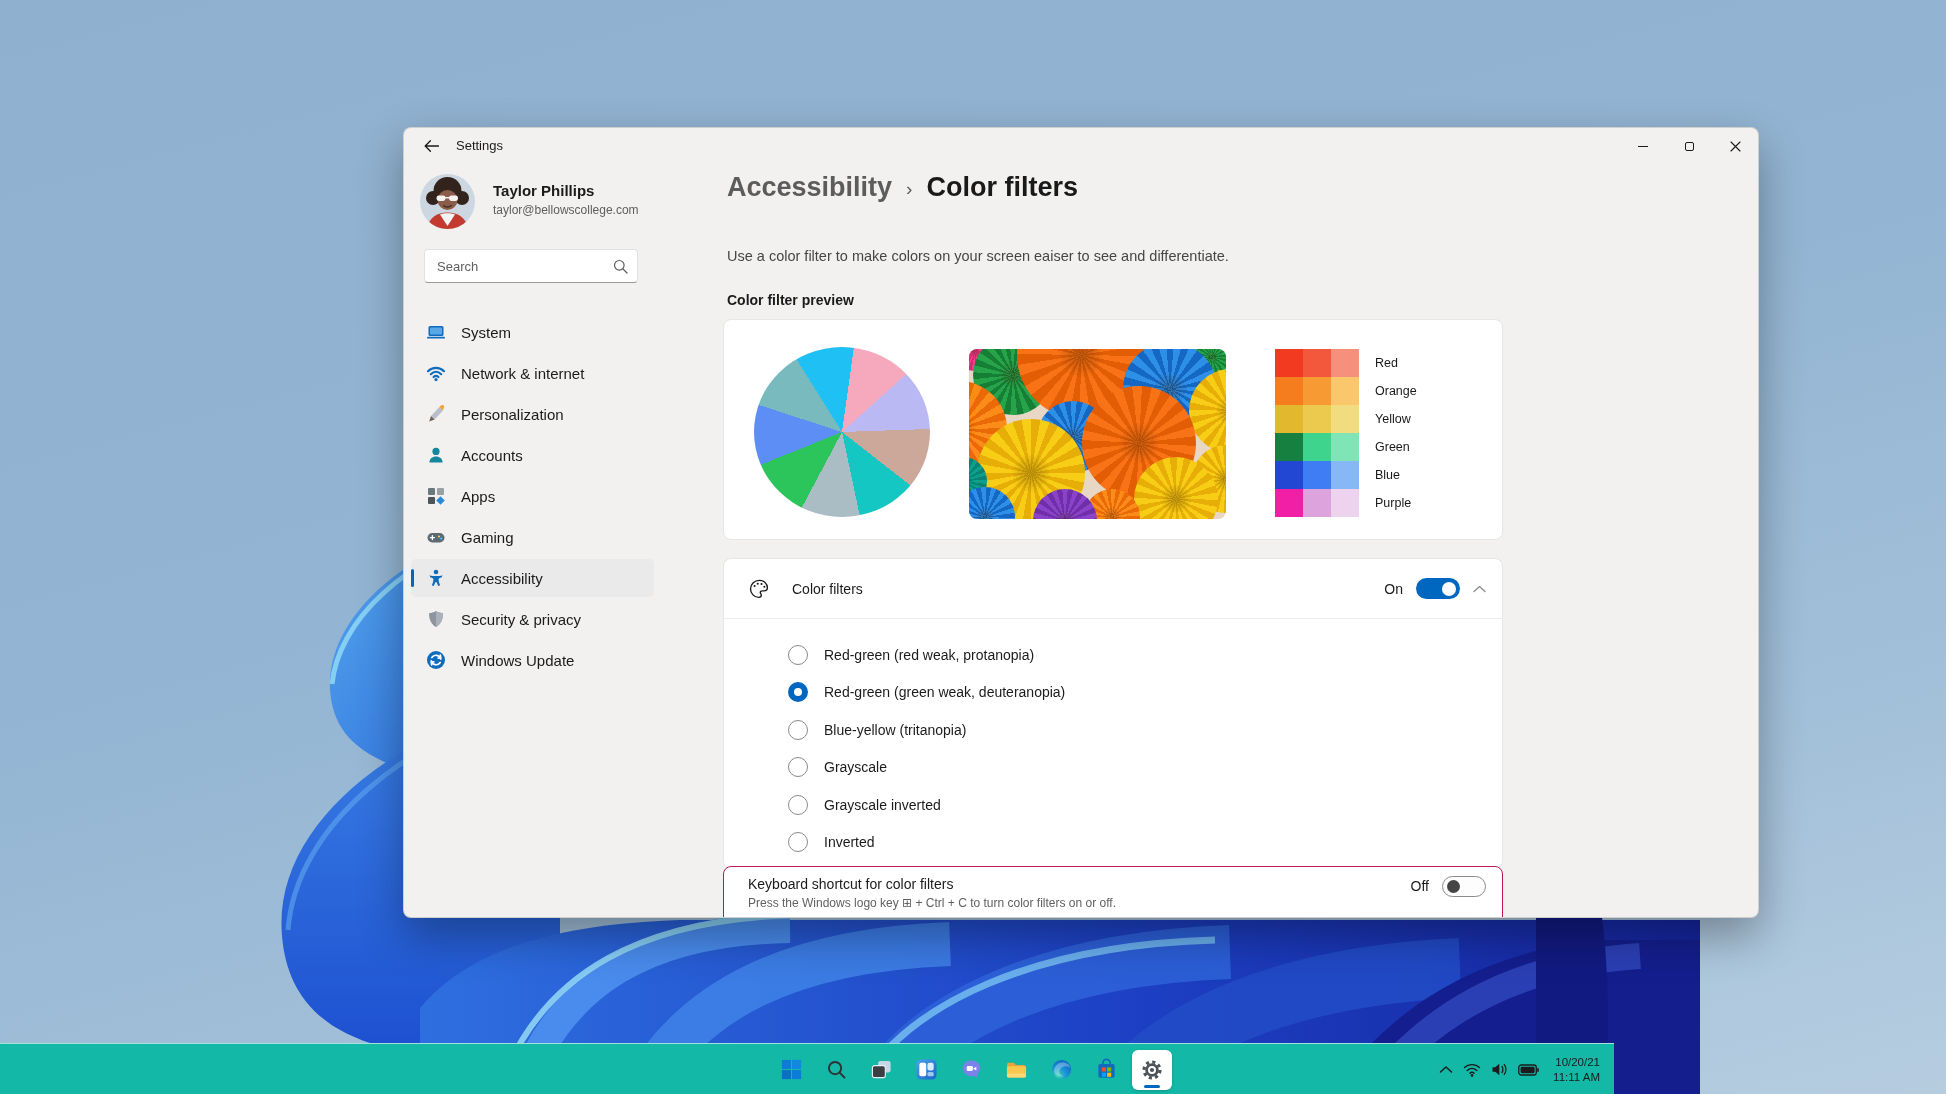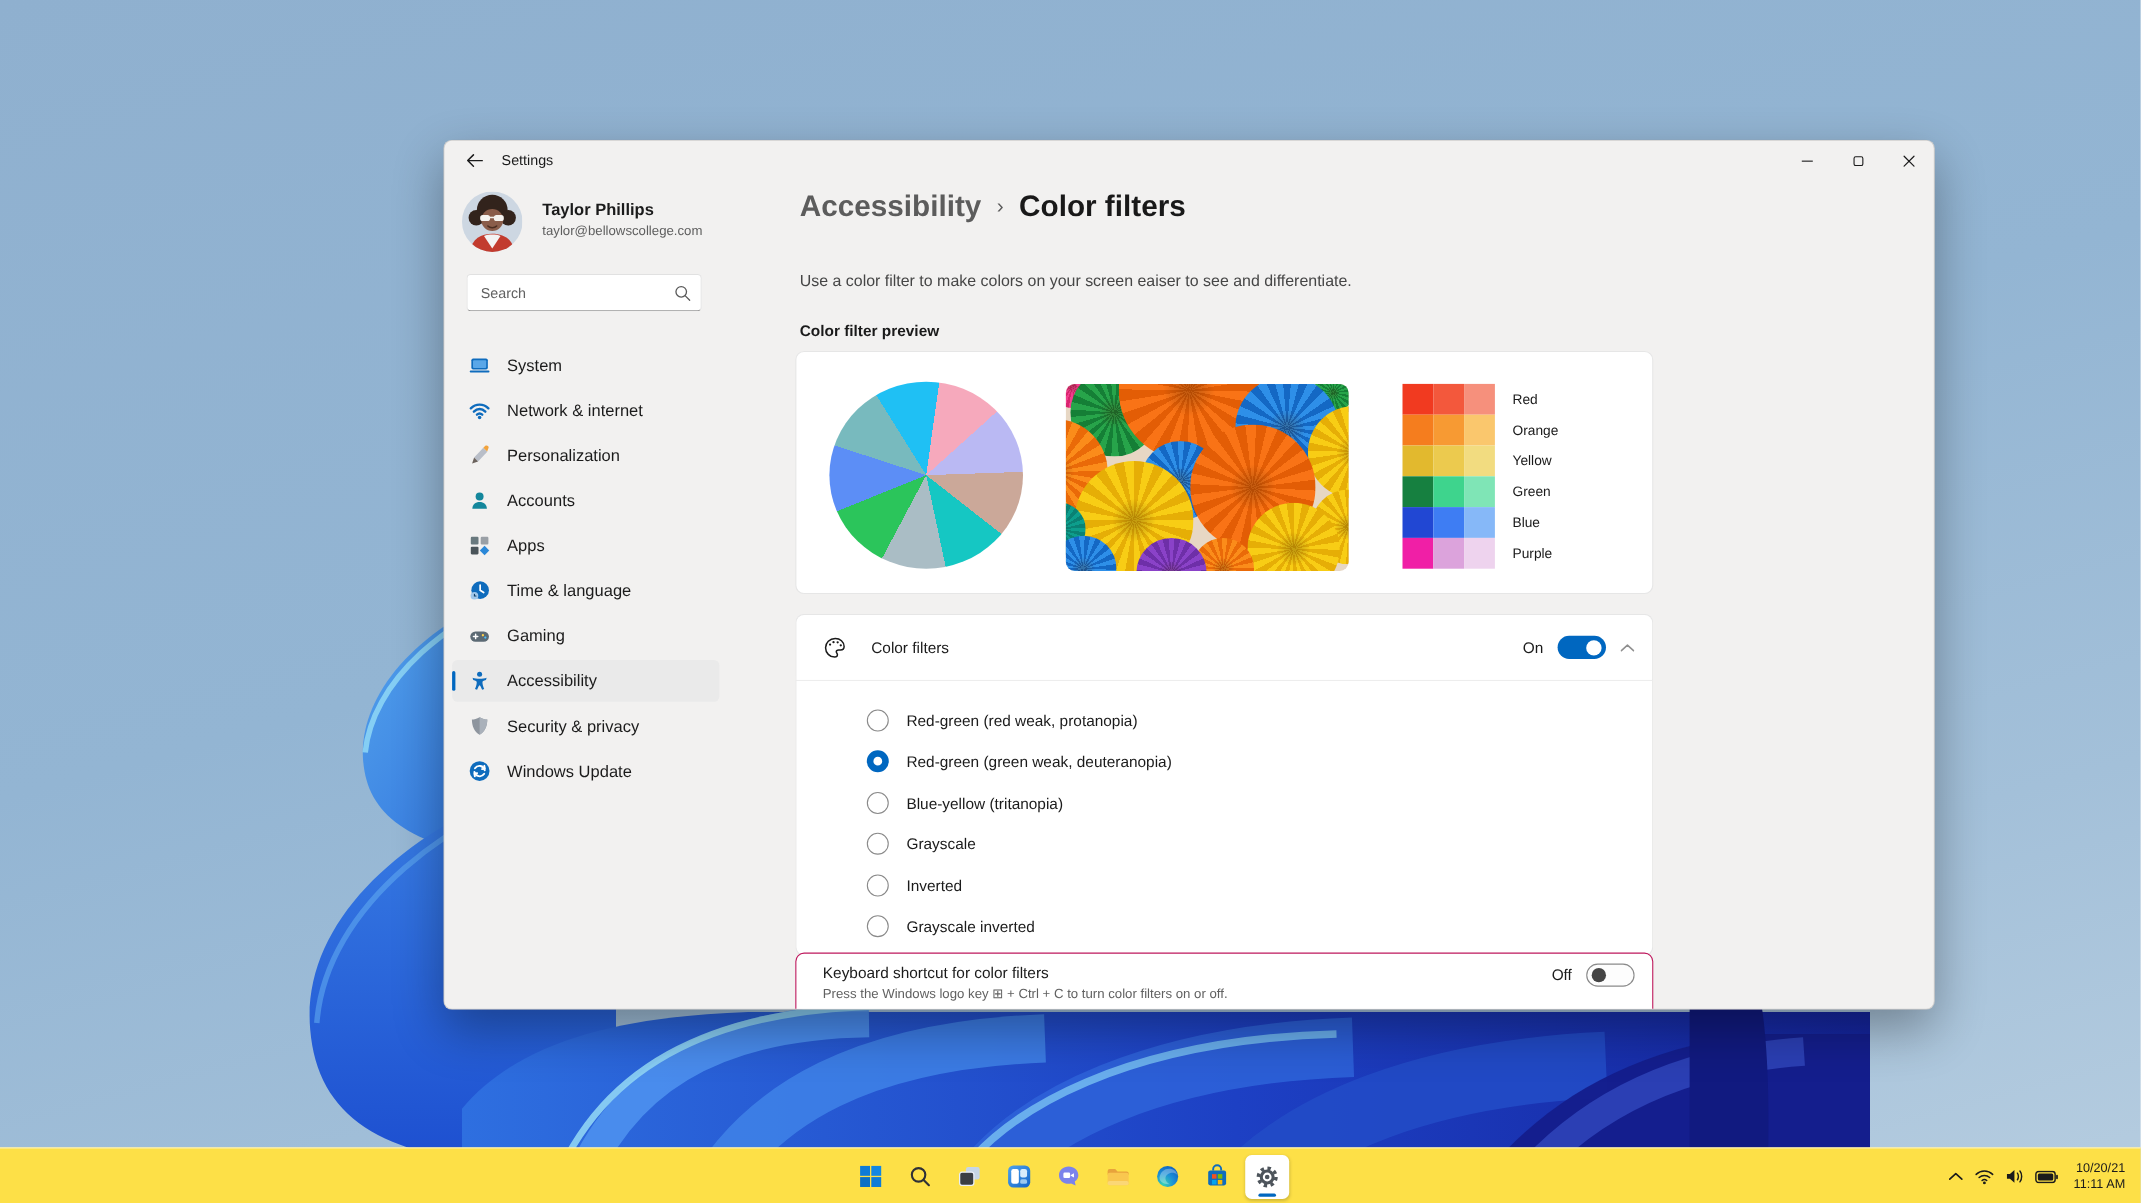--- a/index.html
+++ b/index.html
@@ -66,21 +66,21 @@
   .opt-row{display:flex;align-items:center;height:37.5px;padding-left:64px;}
   .radio{width:20px;height:20px;border-radius:50%;background:#fff;border:1px solid #8a8a8a;flex:none;}
   .radio.sel{border:6px solid #0067c0;}
   .opt-label{margin-left:16px;font-size:14px;color:#1b1b1b;}
   
   .kb-card{position:absolute;left:319px;top:738px;width:780px;height:60px;background:#fff;border:1px solid #be185d;border-radius:8px 8px 0 0;}
   .kb-title{position:absolute;left:24px;top:9px;font-size:14px;color:#1b1b1b;}
   .kb-sub{position:absolute;left:24px;top:29px;font-size:12px;color:#616161;}
   .kb-right{position:absolute;right:16px;top:0;height:38px;display:flex;align-items:center;gap:13px;}
   
-  .taskbar{position:absolute;left:0;top:1043px;width:1946px;height:51px;background:#fde047;border-top:1px solid rgba(255,255,255,.6);}
+  .taskbar{position:absolute;left:0;top:1043px;width:1614px;height:51px;background:#14b8a6;border-top:1px solid rgba(255,255,255,.6);}
   .tb-icons{position:absolute;left:769px;top:0;height:51px;display:flex;align-items:center;}
   .tb-slot{position:relative;width:40px;height:40px;margin:0 2.5px;border-radius:6px;display:flex;align-items:center;justify-content:center;}
   .tb-slot.active{background:#fff;box-shadow:0 1px 3px rgba(0,0,0,.18);}
   .tb-slot.active::after{content:"";position:absolute;bottom:2px;left:50%;transform:translateX(-50%);width:16px;height:3px;border-radius:2px;background:#0067c0;}
   .tray{position:absolute;right:8px;top:0;height:51px;display:flex;align-items:center;gap:10px;}
   .tray-ic{display:flex;align-items:center;justify-content:center;}
   .clock{text-align:right;font-size:11.5px;line-height:14.5px;color:#1b1b1b;margin-left:4px;margin-right:6px;}
 </style>
 </head>
 <body>
@@ -223,31 +223,20 @@
             <rect x="11" y="2" width="7" height="7" rx="1" fill="#9aa0a6"></rect>
             <rect x="2" y="11" width="7" height="7" rx="1" fill="#4a5459"></rect>
             <path d="M14.5 10.2 l4.3 4.3 -4.3 4.3 -4.3 -4.3 z" fill="#2b88d8"></path>
           </svg>
         </span>
         <span>Apps</span>
       </div>
       <div class="nav-item">
         <span class="nav-icon">
           <svg width="20" height="20" viewBox="0 0 20 20">
-            <circle cx="10.5" cy="9.5" r="8" fill="#0f6cbd"></circle>
-            <path d="M10.5 5 V9.5 L13.7 11.6" stroke="#fff" stroke-width="1.6" fill="none" stroke-linecap="round"></path>
-            <circle cx="5.3" cy="14.6" r="3.5" fill="#9fc6ea"></circle>
-            <path d="M5.3 13.2 V14.8 H6.7" stroke="#0f3e66" stroke-width="1" fill="none" stroke-linecap="round"></path>
-          </svg>
-        </span>
-        <span>Time &amp; language</span>
-      </div>
-      <div class="nav-item">
-        <span class="nav-icon">
-          <svg width="20" height="20" viewBox="0 0 20 20">
             <rect x="1.5" y="6" width="17" height="9.5" rx="4.75" fill="#5c6a74"></rect>
             <path d="M6.4 8.6 V12.6 M4.4 10.6 H8.4" stroke="#fff" stroke-width="1.3" stroke-linecap="round"></path>
             <circle cx="13" cy="9.5" r="1.05" fill="#ffd24a"></circle>
             <circle cx="15.2" cy="11.6" r="1.05" fill="#4ac1ff"></circle>
           </svg>
         </span>
         <span>Gaming</span>
       </div>
       <div class="nav-item selected">
         <span class="nav-icon">
@@ -385,25 +374,25 @@
       <div class="opt-row">
         <span class="radio"></span>
         <span class="opt-label">Blue-yellow (tritanopia)</span>
       </div>
       <div class="opt-row">
         <span class="radio"></span>
         <span class="opt-label">Grayscale</span>
       </div>
       <div class="opt-row">
         <span class="radio"></span>
-        <span class="opt-label">Inverted</span>
+        <span class="opt-label">Grayscale inverted</span>
       </div>
       <div class="opt-row">
         <span class="radio"></span>
-        <span class="opt-label">Grayscale inverted</span>
+        <span class="opt-label">Inverted</span>
       </div>
     </div>
 
   <div class="kb-card">
     <div class="kb-title">Keyboard shortcut for color filters</div>
     <div class="kb-sub">Press the Windows logo key ⊞ + Ctrl + C to turn color filters on or off.</div>
     <div class="kb-right">
       <span class="state">Off</span>
       <div class="toggle off">
           <div class="knob"></div>

